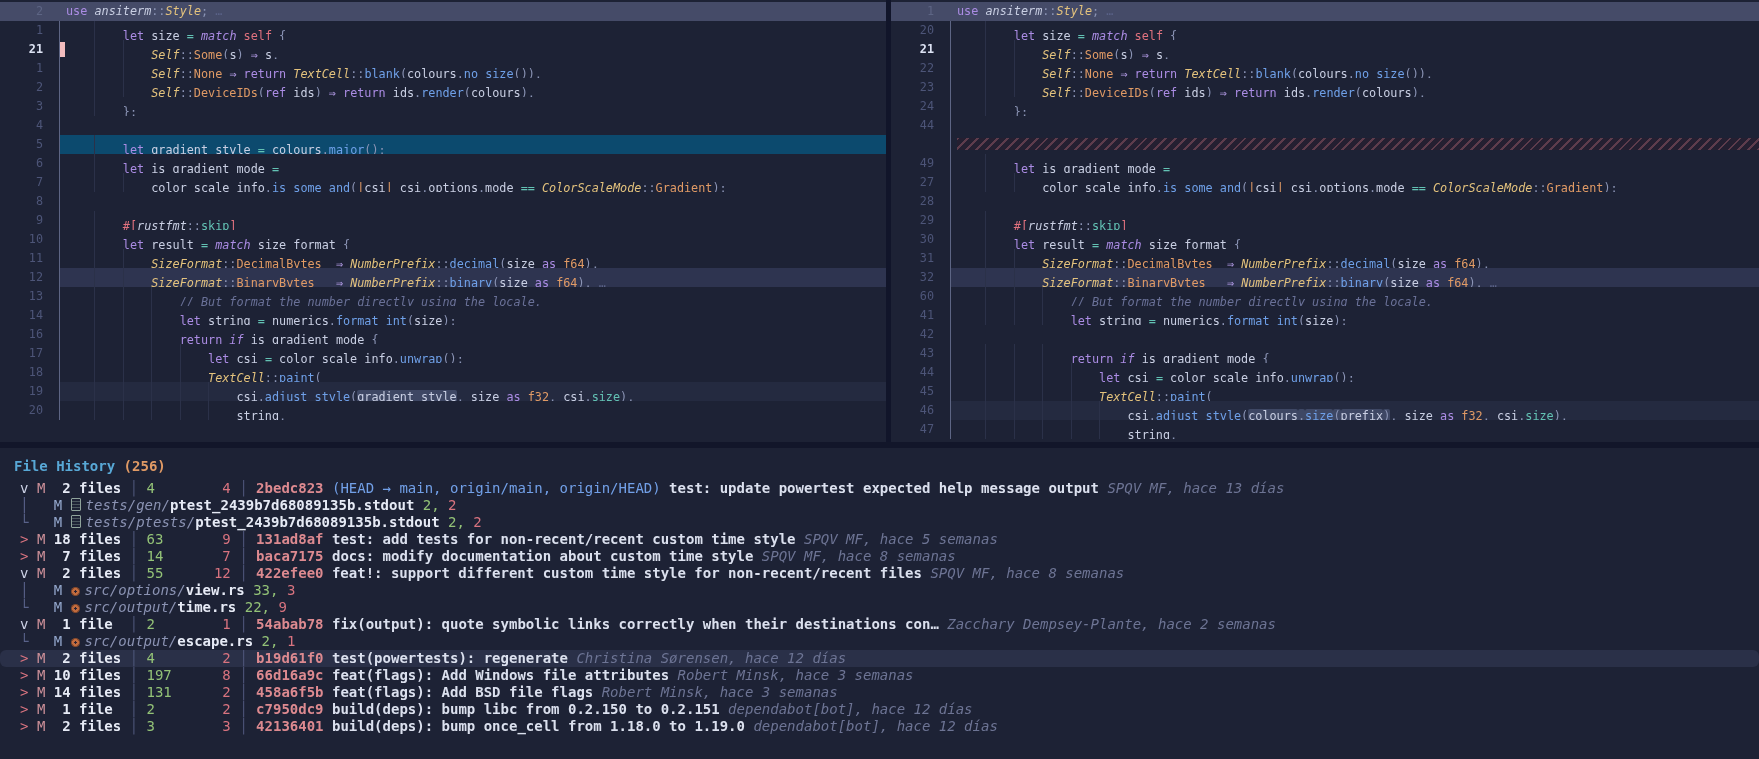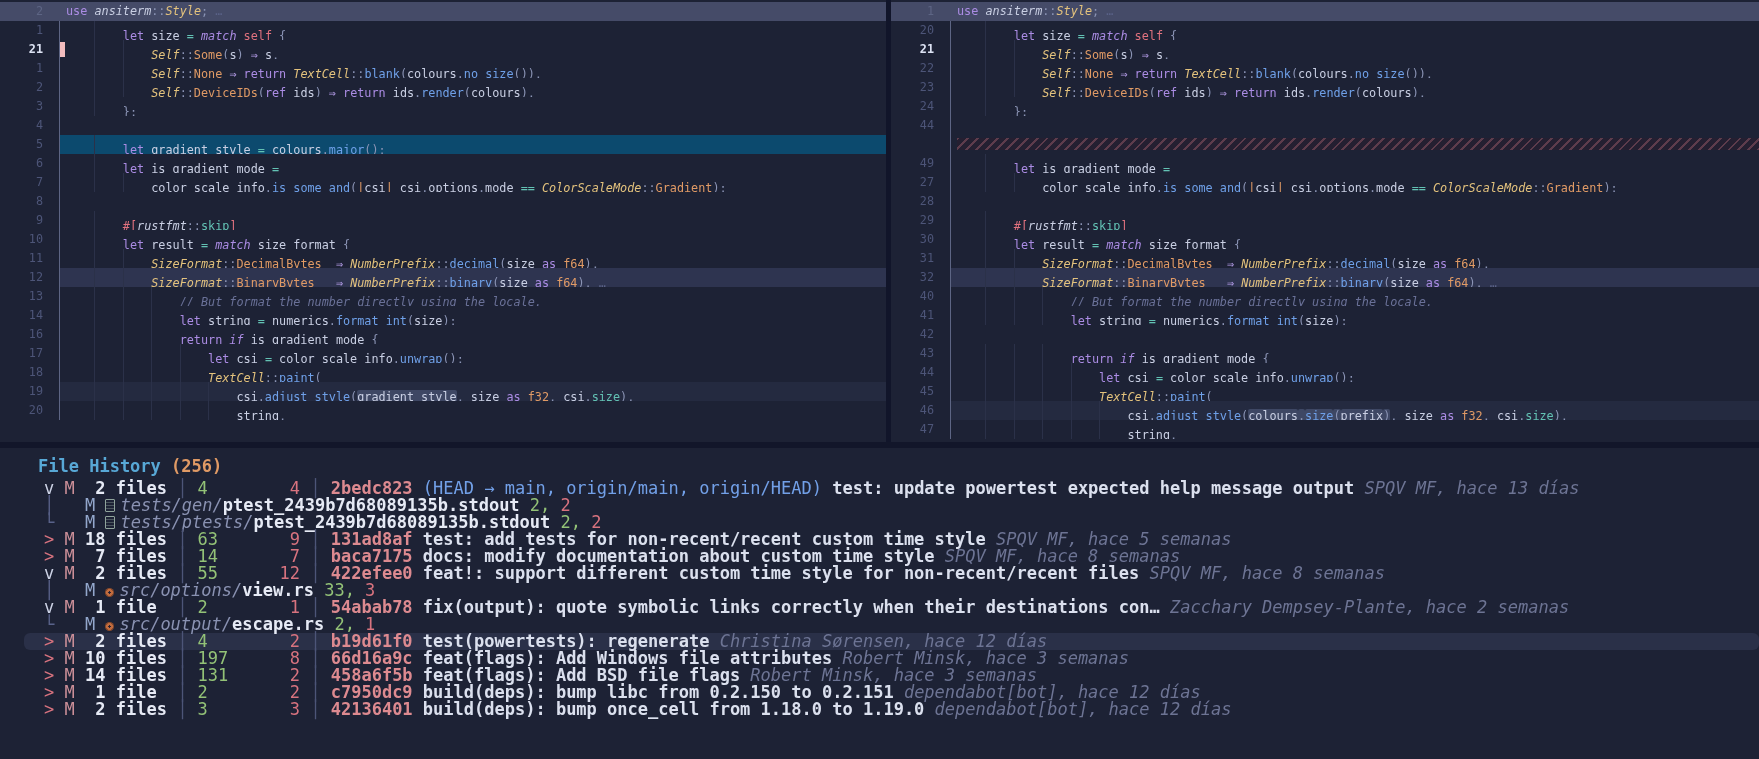--- a/index.html
+++ b/index.html
@@ -37,21 +37,21 @@
   .t-ar{color:#b9a0ee;}
   .t-or{color:#e09a65;}
   .t-pn{color:#8b94b5;}
   .t-cm{color:#6a7198;font-style:italic;}
   .t-df{color:#c9cfe3;}
   .t-el{color:#5a6288;}
   .t-at{color:#e2727f;}
   .sel{background:#3e4764;border-radius:2px;}
   
   .sep{height:6px;flex:none;background:#12162a;}
-  .hist{flex:1;padding:8px 0 0 14px;font-size:17px;overflow:hidden;background:#1d2235;margin-left:24px;}
+  .hist{flex:1;padding:8px 0 0 14px;font-size:14px;overflow:hidden;background:#1d2235;}
   .h-title{height:24px;line-height:20px;white-space:pre;}
   .h-title .name{color:#58a8d6;font-weight:bold;}
   .h-title .count{color:#e09a65;font-weight:bold;}
   .hrow{height:17px;line-height:17px;white-space:pre;margin-left:-14px;padding-left:20px;}
   .hrow.selected{background:#2a3048;border-radius:6px;}
   .h-chev-c{color:#d8737f;}
   .h-chev-e{color:#cdd3e6;}
   .h-m-c{color:#cb8f98;}
   .h-m-f{color:#93a7cc;}
   .h-files{color:#e6eaf5;font-weight:bold;}
@@ -220,21 +220,21 @@
         </div>
         <div class="crow">
           <span class="gut">31</span>
           <span class="code"><span class="ind"></span><span class="ind g"></span><span class="ind g"></span><span class="t-ty">SizeFormat</span><span class="t-pn">::</span><span class="t-en">DecimalBytes</span><span class="t-df">  </span><span class="t-ar">⇒ </span><span class="t-ty">NumberPrefix</span><span class="t-pn">::</span><span class="t-fn">decimal</span><span class="t-pn">(</span><span class="t-df">size </span><span class="t-kw">as </span><span class="t-en">f64</span><span class="t-pn">),</span></span>
         </div>
         <div class="crow">
           <span class="gut">32</span>
           <span class="code hl-row"><span class="ind"></span><span class="ind g"></span><span class="ind g"></span><span class="t-ty">SizeFormat</span><span class="t-pn">::</span><span class="t-en">BinaryBytes</span><span class="t-df">   </span><span class="t-ar">⇒ </span><span class="t-ty">NumberPrefix</span><span class="t-pn">::</span><span class="t-fn">binary</span><span class="t-pn">(</span><span class="t-df">size </span><span class="t-kw">as </span><span class="t-en">f64</span><span class="t-pn">), </span><span class="t-el">…</span></span>
         </div>
         <div class="crow">
-          <span class="gut">40</span>
+          <span class="gut">60</span>
           <span class="code"><span class="ind"></span><span class="ind g"></span><span class="ind g"></span><span class="ind g"></span><span class="t-cm">// But format the number directly using the locale.</span></span>
         </div>
         <div class="crow">
           <span class="gut">41</span>
           <span class="code"><span class="ind"></span><span class="ind g"></span><span class="ind g"></span><span class="ind g"></span><span class="t-kw">let </span><span class="t-df">string </span><span class="t-tl">= </span><span class="t-df">numerics</span><span class="t-pn">.</span><span class="t-fn">format_int</span><span class="t-pn">(</span><span class="t-df">size</span><span class="t-pn">);</span></span>
         </div>
         <div class="crow">
           <span class="gut">42</span>
           <span class="code"></span>
         </div>
@@ -264,20 +264,21 @@
   <section class="hist">
     <div class="h-title"><span class="name">File History</span><span> </span><span class="count">(256)</span></div>
     <div id="h-rows">
         <div class="hrow"><span class="h-chev-e">v</span><span> </span><span class="h-m-c">M</span><span> </span><span class="h-files"> 2 files</span><span class="h-sep"> │ </span><span class="h-add">4</span><span>        </span><span class="h-del">4</span><span class="h-sep"> │ </span><span class="h-hash">2bedc823 </span><span class="h-refs">(HEAD → main, origin/main, origin/HEAD) </span><span class="h-subj">test: update powertest expected help message output </span><span class="h-meta">SPQV MF, hace 13 días</span></div>
         <div class="hrow"><span class="h-tree">│   </span><span class="h-m-f">M </span><span class="ic ic-doc"></span><span class="h-dir">tests/gen/</span><span class="h-name">ptest_2439b7d68089135b.stdout </span><span class="h-add">2, </span><span class="h-del">2</span></div>
         <div class="hrow"><span class="h-tree">└   </span><span class="h-m-f">M </span><span class="ic ic-doc"></span><span class="h-dir">tests/ptests/</span><span class="h-name">ptest_2439b7d68089135b.stdout </span><span class="h-add">2, </span><span class="h-del">2</span></div>
         <div class="hrow"><span class="h-chev-c">&gt;</span><span> </span><span class="h-m-c">M</span><span> </span><span class="h-files">18 files</span><span class="h-sep"> │ </span><span class="h-add">63</span><span>       </span><span class="h-del">9</span><span class="h-sep"> │ </span><span class="h-hash">131ad8af </span><span class="h-subj">test: add tests for non-recent/recent custom time style </span><span class="h-meta">SPQV MF, hace 5 semanas</span></div>
         <div class="hrow"><span class="h-chev-c">&gt;</span><span> </span><span class="h-m-c">M</span><span> </span><span class="h-files"> 7 files</span><span class="h-sep"> │ </span><span class="h-add">14</span><span>       </span><span class="h-del">7</span><span class="h-sep"> │ </span><span class="h-hash">baca7175 </span><span class="h-subj">docs: modify documentation about custom time style </span><span class="h-meta">SPQV MF, hace 8 semanas</span></div>
         <div class="hrow"><span class="h-chev-e">v</span><span> </span><span class="h-m-c">M</span><span> </span><span class="h-files"> 2 files</span><span class="h-sep"> │ </span><span class="h-add">55</span><span>      </span><span class="h-del">12</span><span class="h-sep"> │ </span><span class="h-hash">422efee0 </span><span class="h-subj">feat!: support different custom time style for non-recent/recent files </span><span class="h-meta">SPQV MF, hace 8 semanas</span></div>
         <div class="hrow"><span class="h-tree">│   </span><span class="h-m-f">M </span><span class="ic ic-rust"></span><span class="h-dir">src/options/</span><span class="h-name">view.rs </span><span class="h-add">33, </span><span class="h-del">3</span></div>
+        <div class="hrow"><span class="h-tree">└   </span><span class="h-m-f">M </span><span class="ic ic-rust"></span><span class="h-dir">src/output/</span><span class="h-name">time.rs </span><span class="h-add">22, </span><span class="h-del">9</span></div>
         <div class="hrow"><span class="h-chev-e">v</span><span> </span><span class="h-m-c">M</span><span> </span><span class="h-files"> 1 file </span><span class="h-sep"> │ </span><span class="h-add">2</span><span>        </span><span class="h-del">1</span><span class="h-sep"> │ </span><span class="h-hash">54abab78 </span><span class="h-subj">fix(output): quote symbolic links correctly when their destinations con… </span><span class="h-meta">Zacchary Dempsey-Plante, hace 2 semanas</span></div>
         <div class="hrow"><span class="h-tree">└   </span><span class="h-m-f">M </span><span class="ic ic-rust"></span><span class="h-dir">src/output/</span><span class="h-name">escape.rs </span><span class="h-add">2, </span><span class="h-del">1</span></div>
         <div class="hrow selected"><span class="h-chev-c">&gt;</span><span> </span><span class="h-m-c">M</span><span> </span><span class="h-files"> 2 files</span><span class="h-sep"> │ </span><span class="h-add">4</span><span>        </span><span class="h-del">2</span><span class="h-sep"> │ </span><span class="h-hash">b19d61f0 </span><span class="h-subj">test(powertests): regenerate </span><span class="h-meta">Christina Sørensen, hace 12 días</span></div>
         <div class="hrow"><span class="h-chev-c">&gt;</span><span> </span><span class="h-m-c">M</span><span> </span><span class="h-files">10 files</span><span class="h-sep"> │ </span><span class="h-add">197</span><span>      </span><span class="h-del">8</span><span class="h-sep"> │ </span><span class="h-hash">66d16a9c </span><span class="h-subj">feat(flags): Add Windows file attributes </span><span class="h-meta">Robert Minsk, hace 3 semanas</span></div>
         <div class="hrow"><span class="h-chev-c">&gt;</span><span> </span><span class="h-m-c">M</span><span> </span><span class="h-files">14 files</span><span class="h-sep"> │ </span><span class="h-add">131</span><span>      </span><span class="h-del">2</span><span class="h-sep"> │ </span><span class="h-hash">458a6f5b </span><span class="h-subj">feat(flags): Add BSD file flags </span><span class="h-meta">Robert Minsk, hace 3 semanas</span></div>
         <div class="hrow"><span class="h-chev-c">&gt;</span><span> </span><span class="h-m-c">M</span><span> </span><span class="h-files"> 1 file </span><span class="h-sep"> │ </span><span class="h-add">2</span><span>        </span><span class="h-del">2</span><span class="h-sep"> │ </span><span class="h-hash">c7950dc9 </span><span class="h-subj">build(deps): bump libc from 0.2.150 to 0.2.151 </span><span class="h-meta">dependabot[bot], hace 12 días</span></div>
         <div class="hrow"><span class="h-chev-c">&gt;</span><span> </span><span class="h-m-c">M</span><span> </span><span class="h-files"> 2 files</span><span class="h-sep"> │ </span><span class="h-add">3</span><span>        </span><span class="h-del">3</span><span class="h-sep"> │ </span><span class="h-hash">42136401 </span><span class="h-subj">build(deps): bump once_cell from 1.18.0 to 1.19.0 </span><span class="h-meta">dependabot[bot], hace 12 días</span></div>
       </div>
   </section>
 </div>

